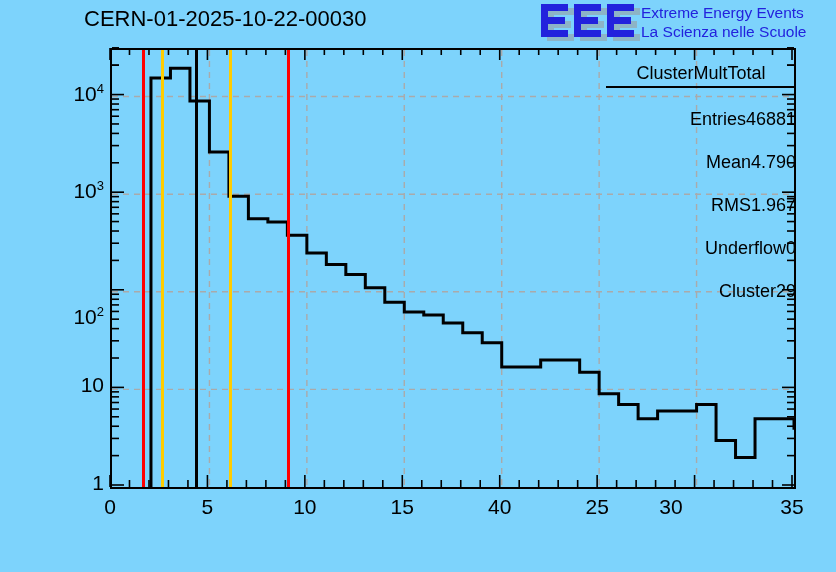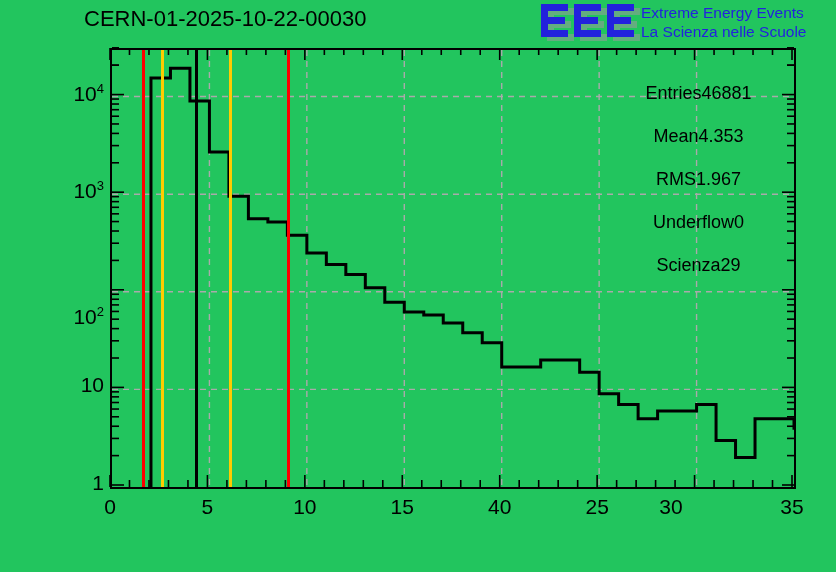--- a/index.html
+++ b/index.html
@@ -1,18 +1,18 @@
 <!DOCTYPE html>
 <html><head>
 <meta charset="utf-8">
 <style>
   html,body{margin:0;padding:0;background:#ffffff;}
   body{width:836px;height:572px;overflow:hidden;
        font-family:"Liberation Sans", sans-serif;color:#000;}
-  #root{position:relative;width:836px;height:572px;background:#22c55e;}
+  #root{position:relative;width:836px;height:572px;background:#7dd3fc;}
 
   
   .title{position:absolute;left:84px;top:6px;font-size:22px;letter-spacing:0px;
          white-space:nowrap;}
 
   .logo{position:absolute;left:541px;top:2px;width:256px;height:40px;}
   .logo-eee{position:absolute;left:0;top:0;width:95px;height:38px;}
   .eee-letter{position:absolute;top:2px;width:27px;height:33px;}
   .eee-letter .bar{position:absolute;left:0;width:27px;height:7px;background:#2222dd;}
   .eee-letter .bar.b1{top:0px;}
@@ -43,23 +43,23 @@
   .ylab{position:absolute;text-align:right;font-size:21px;white-space:nowrap;}
   .ylab sup{font-size:13px;vertical-align:super;}
   .xlab{position:absolute;font-size:21px;text-align:center;white-space:nowrap;}
   .axis-title{position:absolute;right:20px;top:530px;font-size:23px;white-space:nowrap;}
 
   
   #stats{position:absolute;left:606px;top:62px;width:190px;font-size:18px;
          line-height:23px;background:transparent;}
   #stats .st-title{text-align:center;border-bottom:2px solid #000;padding-bottom:1px;
                    margin-bottom:1px;white-space:nowrap;}
-  #stats .st-row{display:flex;justify-content:center;white-space:nowrap;margin-top:20px;}
+  #stats .st-row{display:flex;justify-content:flex-end;white-space:nowrap;margin-top:20px;}
   #stats .st-row .k{padding-left:4px;}
-  #stats .st-row .v{padding-right:9px;}
+  #stats .st-row .v{padding-right:0;}
 </style>
 </head>
 <body>
 
 <div id="root">
 
   <div class="title">CERN-01-2025-10-22-00030</div>
 
   <div class="logo">
     <div class="logo-eee">
@@ -304,37 +304,38 @@
       <div class="xlab" style="left: 274.857px; top: 495px; width: 60px;">10</div>
       <div class="xlab" style="left: 372.286px; top: 495px; width: 60px;">15</div>
       <div class="xlab" style="left: 469.714px; top: 495px; width: 60px;">40</div>
       <div class="xlab" style="left: 567.143px; top: 495px; width: 60px;">25</div>
       <div class="xlab" style="left: 641px; top: 495px; width: 60px;">30</div>
       <div class="xlab" style="left: 762px; top: 495px; width: 60px;">35</div>
     </div>
 
 
   <div id="stats">
+    <div class="st-title">ClusterMultTotal</div>
     <div id="stats-rows">
         <div class="st-row">
           <span class="k">Entries</span>
           <span class="v">46881</span>
         </div>
         <div class="st-row">
           <span class="k">Mean</span>
-          <span class="v">4.353</span>
+          <span class="v">4.790</span>
         </div>
         <div class="st-row">
           <span class="k">RMS</span>
           <span class="v">1.967</span>
         </div>
         <div class="st-row">
           <span class="k">Underflow</span>
           <span class="v">0</span>
         </div>
         <div class="st-row">
-          <span class="k">Scienza</span>
+          <span class="k">Cluster</span>
           <span class="v">29</span>
         </div>
       </div>
   </div>
 
 </div>
 
 </body></html>

